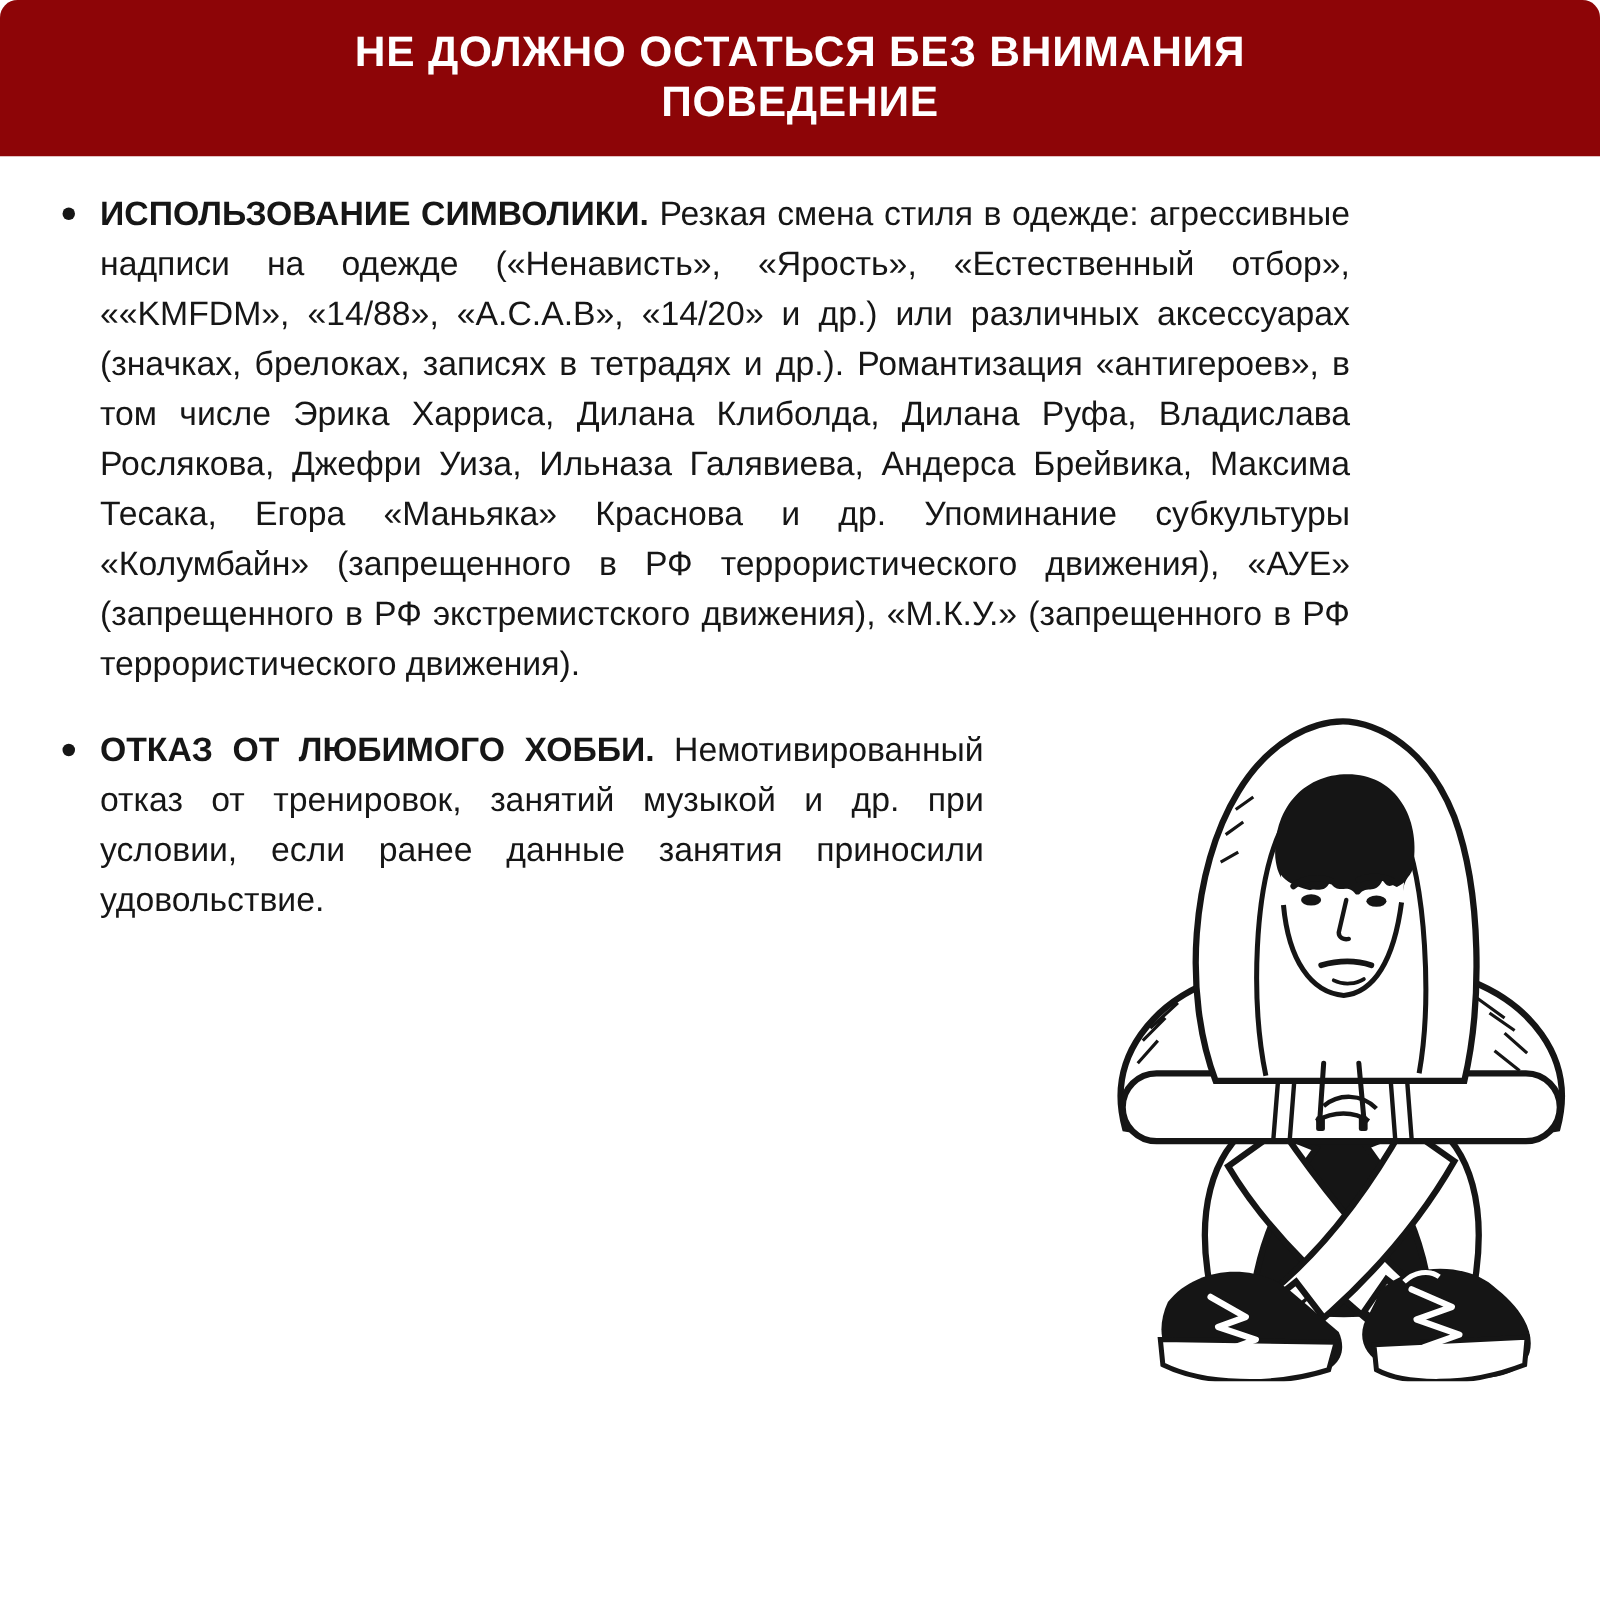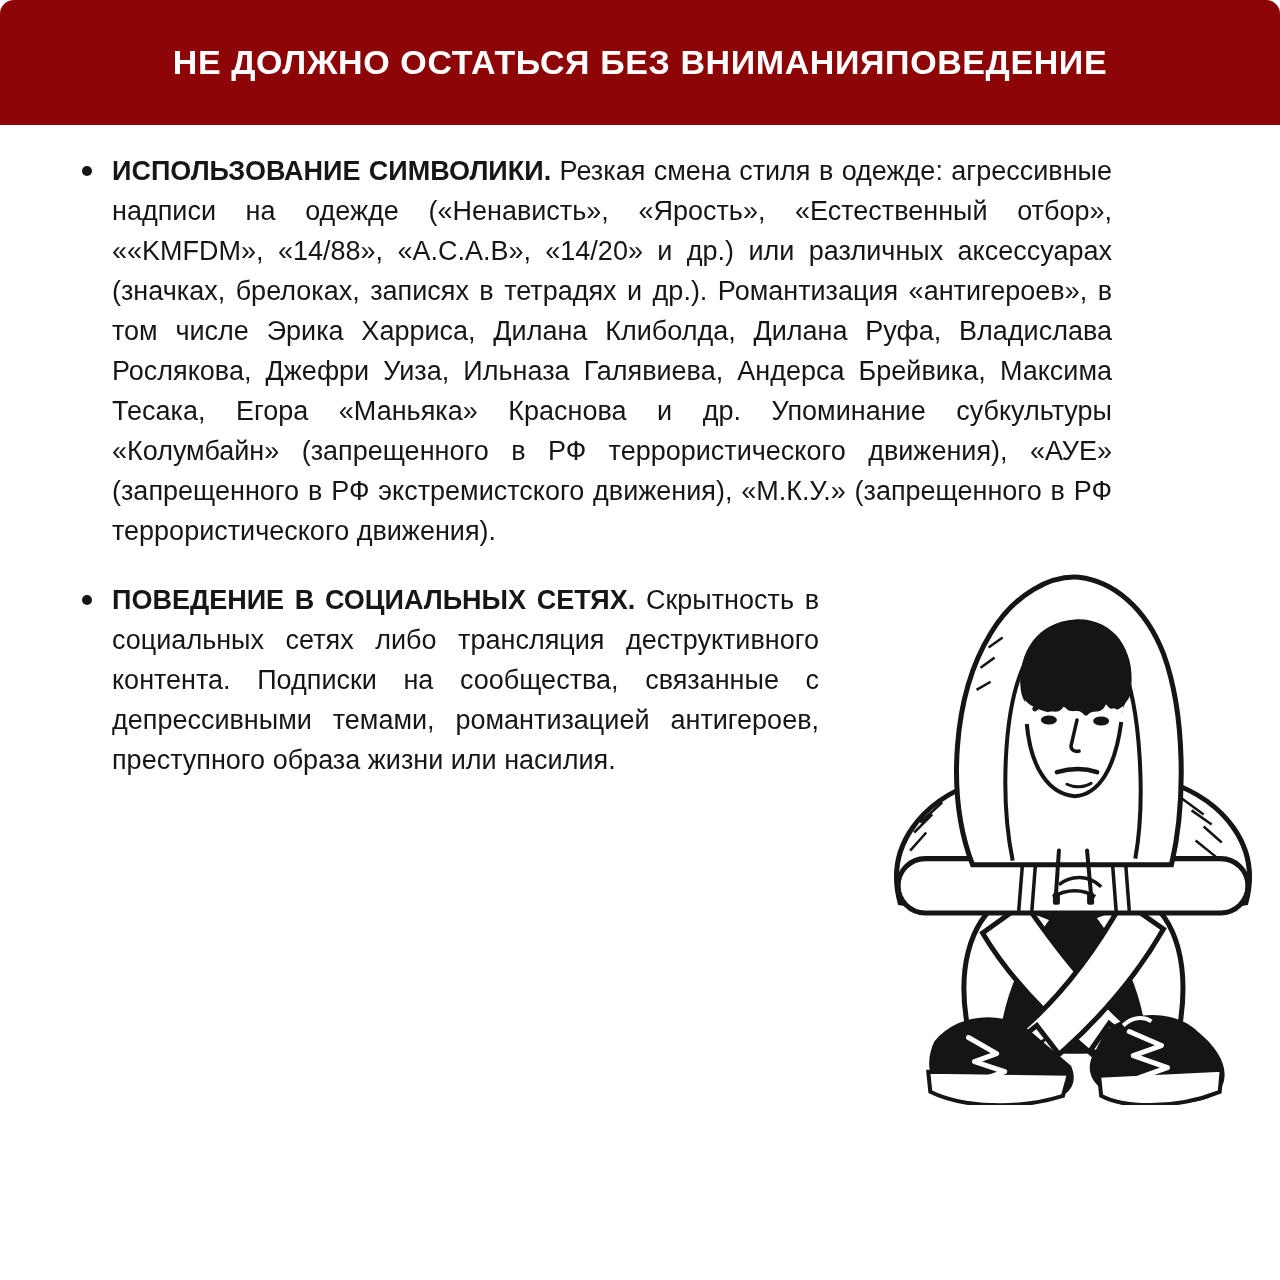--- a/index.html
+++ b/index.html
@@ -9,38 +9,38 @@
     background:#ffffff;
     font-family:"Liberation Sans", sans-serif;
     color:#161616;
     overflow:hidden;
     border-radius:14px;
   }
   
   .banner{
     width:100%;height:125px;
     background:#8d0507;
-    display:flex;flex-direction:row;
+    display:flex;flex-direction:column;
     align-items:center;justify-content:center;
     gap:0;
   }
   .banner-line{
     color:#ffffff;
     font-size:34px;
     font-weight:700;
     letter-spacing:.6px;
     line-height:1.15;
     text-align:center;
     white-space:nowrap;
   }
   
   .warning-list{
     list-style:none;
     margin:0;
-    padding:26px 0 0 112px;
+    padding:26px 0 0 80px;
   }
   .warning-list li{
     position:relative;
     text-align:justify;
     font-size:27px;
     line-height:40px;
     margin-bottom:29px;
   }
   .warning-list li::before{
     content:"";
@@ -74,22 +74,22 @@
     <div class="banner-line">ПОВЕДЕНИЕ</div>
   </header>
 
   <main>
     <ul class="warning-list">
       <li class="wide">
         <span class="lead">ИСПОЛЬЗОВАНИЕ СИМВОЛИКИ.</span>
         <span class="body-text">Резкая смена стиля в одежде: агрессивные надписи на одежде («Ненависть», «Ярость», «Естественный отбор», ««KMFDM», «14/88», «А.С.А.В», «14/20» и др.) или различных аксессуарах (значках, брелоках, записях в тетрадях и др.). Романтизация «антигероев», в том числе Эрика Харриса, Дилана Клиболда, Дилана Руфа, Владислава Рослякова, Джефри Уиза, Ильназа Галявиева, Андерса Брейвика, Максима Тесака, Егора «Маньяка» Краснова и др. Упоминание субкультуры «Колумбайн» (запрещенного в РФ террористического движения), «АУЕ» (запрещенного в РФ экстремистского движения), «М.К.У.» (запрещенного в РФ террористического движения).</span>
       </li>
       <li class="narrow">
-        <span class="lead">ПОВЕДЕНИЕ В СОЦИАЛЬНЫХ СЕТЯХ.</span>
-        <span class="body-text">Скрытность в социальных сетях либо трансляция деструктивного контента. Подписки на сообщества, связанные с депрессивными темами, романтизацией антигероев, преступного образа жизни или насилия.</span>
+        <span class="lead">ОТКАЗ ОТ ЛЮБИМОГО ХОББИ.</span>
+        <span class="body-text">Немотивированный отказ от тренировок, занятий музыкой и др. при условии, если ранее данные занятия приносили удовольствие.</span>
       </li>
     </ul>
   </main>
 
   <figure class="illustration">
     <svg viewBox="0 0 400 540" xmlns="http://www.w3.org/2000/svg">
 
       <path d="M118 352 C160 340 240 340 285 352 L298 468 C250 498 150 498 104 466 Z" fill="#151515"></path>
 
       <path d="M96 468 C84 408 96 360 130 336 L180 356 C150 396 136 430 130 470 Z" fill="#fff" stroke="#151515" stroke-width="5"></path>

